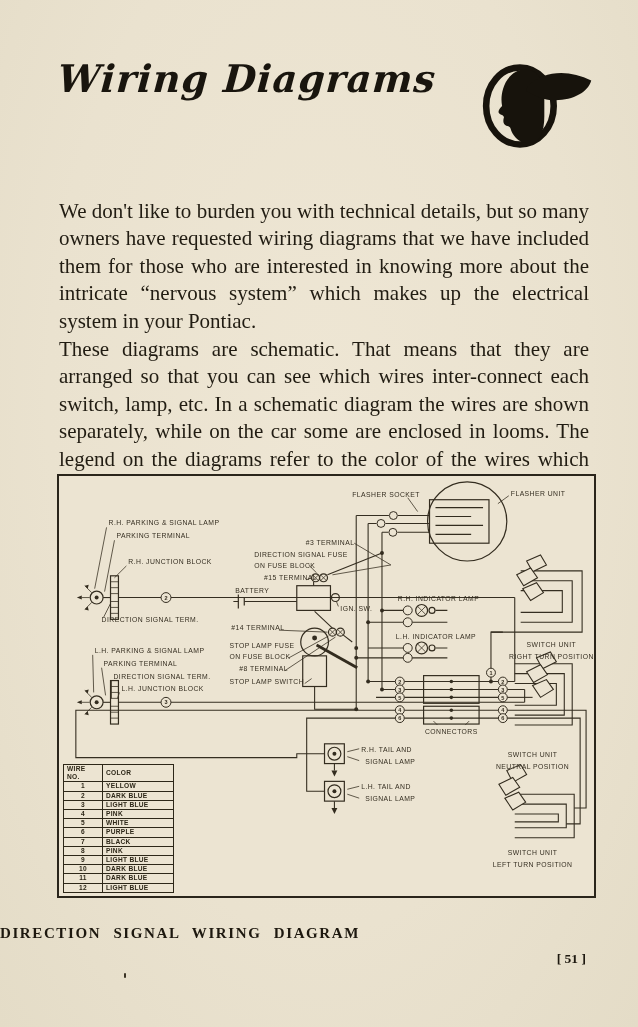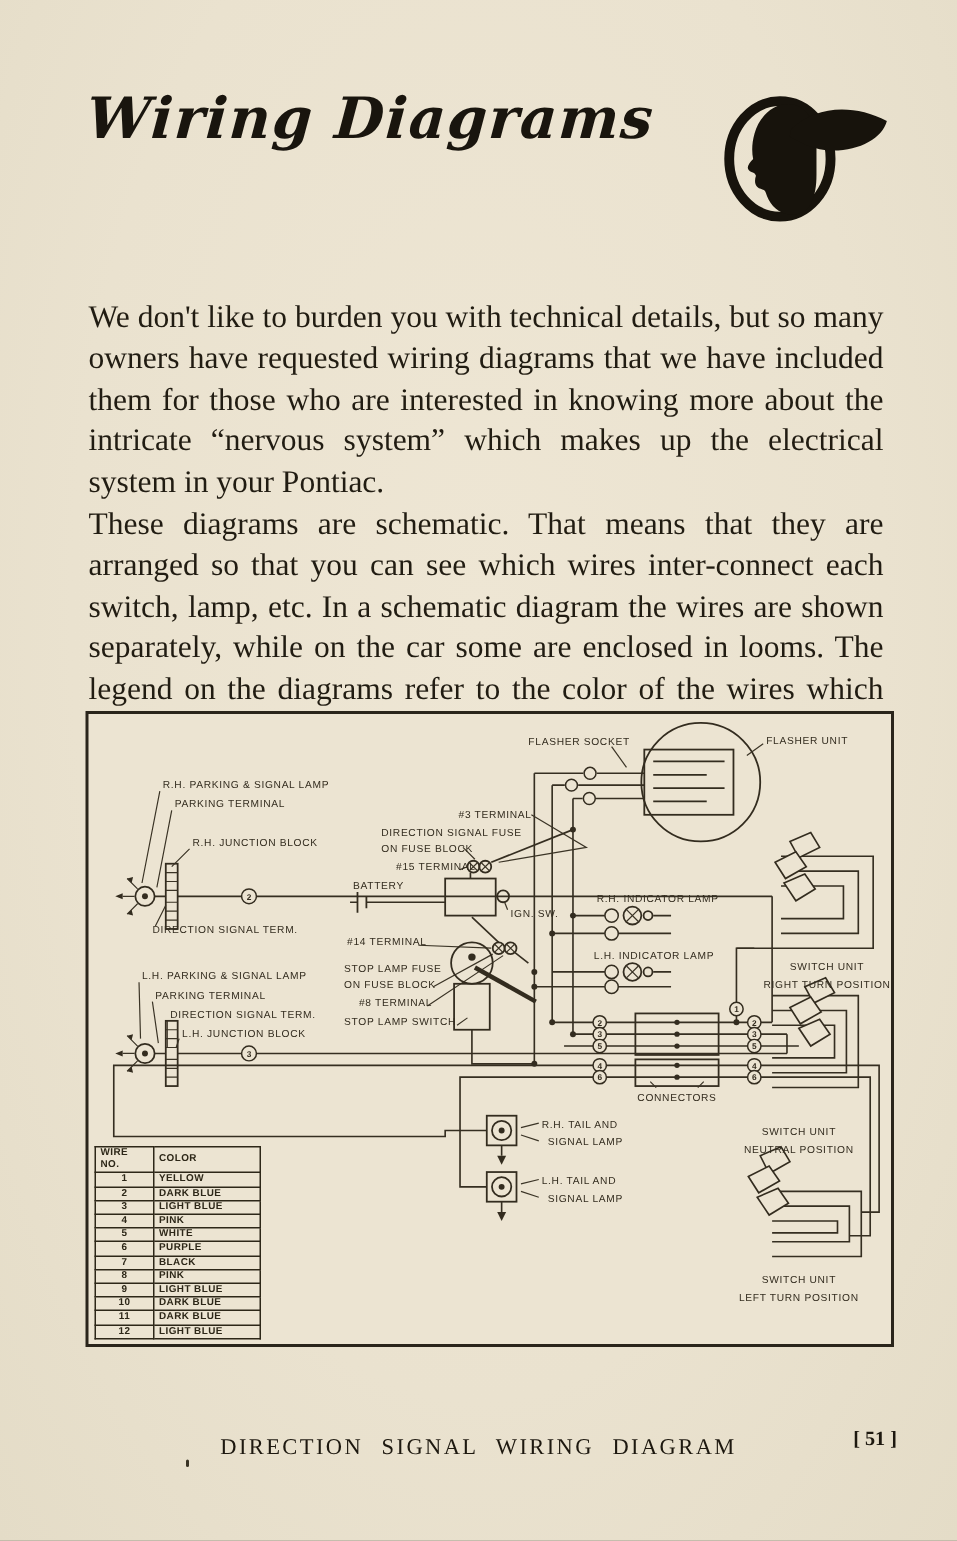--- a/index.html
+++ b/index.html
@@ -26,23 +26,23 @@
   .paddle{stroke:#332c1f;stroke-width:1.1;fill:#ece4d2;}
   .dot{fill:#332c1f;}
   .ncirc{fill:#ece4d2;stroke:#332c1f;stroke-width:1;}
   .wire-table{position:absolute;left:4px;top:288px;border-collapse:collapse;
               font-family:"Liberation Sans", sans-serif;font-size:6.6px;font-weight:bold;
               letter-spacing:.3px;color:#2d2718;}
   .wire-table td,.wire-table th{border:1.2px solid #2d2718;padding:0 3px;height:8.2px;line-height:8.2px;}
   .wire-table th{text-align:left;}
   .wt-no{width:32px;text-align:center;}
   .wt-color{width:64px;text-align:left;}
-  .caption{position:absolute;left:0;top:925px;width:100%;text-align:center;
-           font-weight:normal;font-size:15px;letter-spacing:1.6px;word-spacing:7px;color:#1d180f;margin-top:32px;}
-  .page-number{position:absolute;top:951px;right:40px;font-weight:bold;font-size:13.5px;color:#1d180f;}
+  .caption{position:absolute;left:0;top:925px;width:100%;text-align:left;
+           font-weight:bold;font-size:15px;letter-spacing:1.6px;word-spacing:7px;color:#1d180f;}
+  .page-number{position:absolute;top:951px;right:52px;font-weight:bold;font-size:13.5px;color:#1d180f;}
   .speck{position:absolute;left:124px;top:973px;width:2px;height:5px;background:#3a3325;border-radius:1px;}
 </style>
 </head>
 <body>
 
 <div class="page">
 
   <h1 class="title">Wiring Diagrams</h1>
 
   <svg class="logo" viewBox="0 0 130 100">

